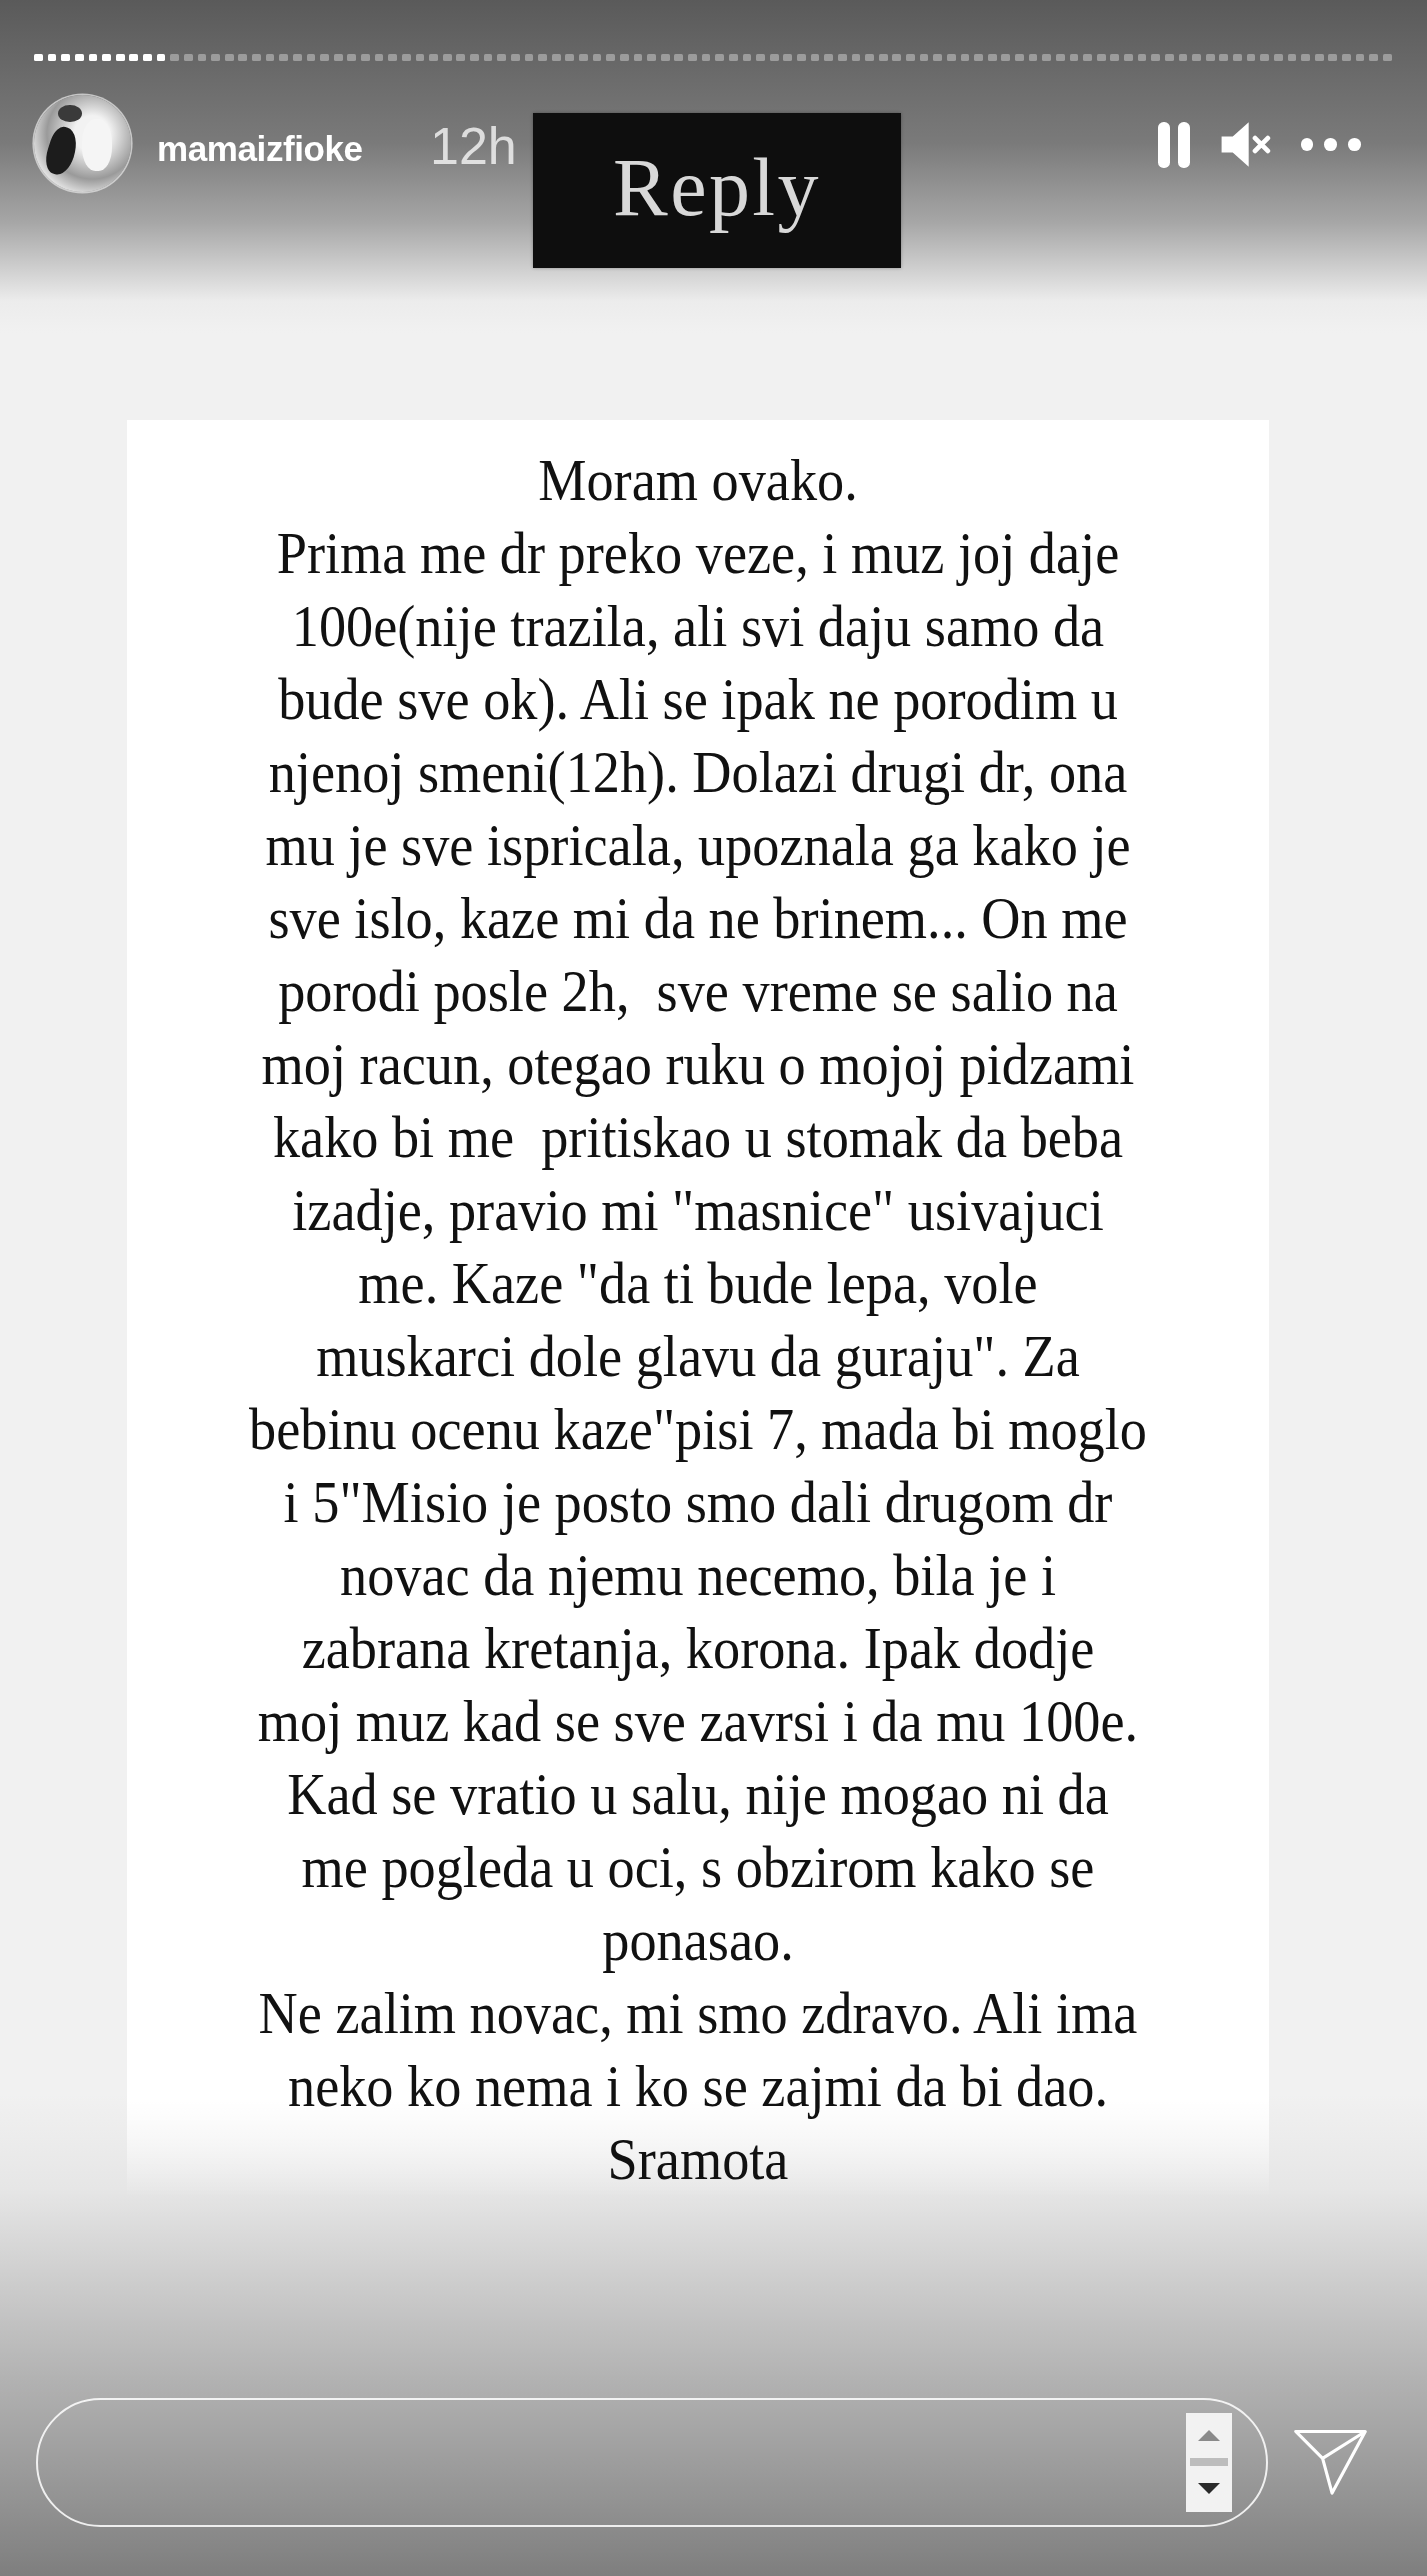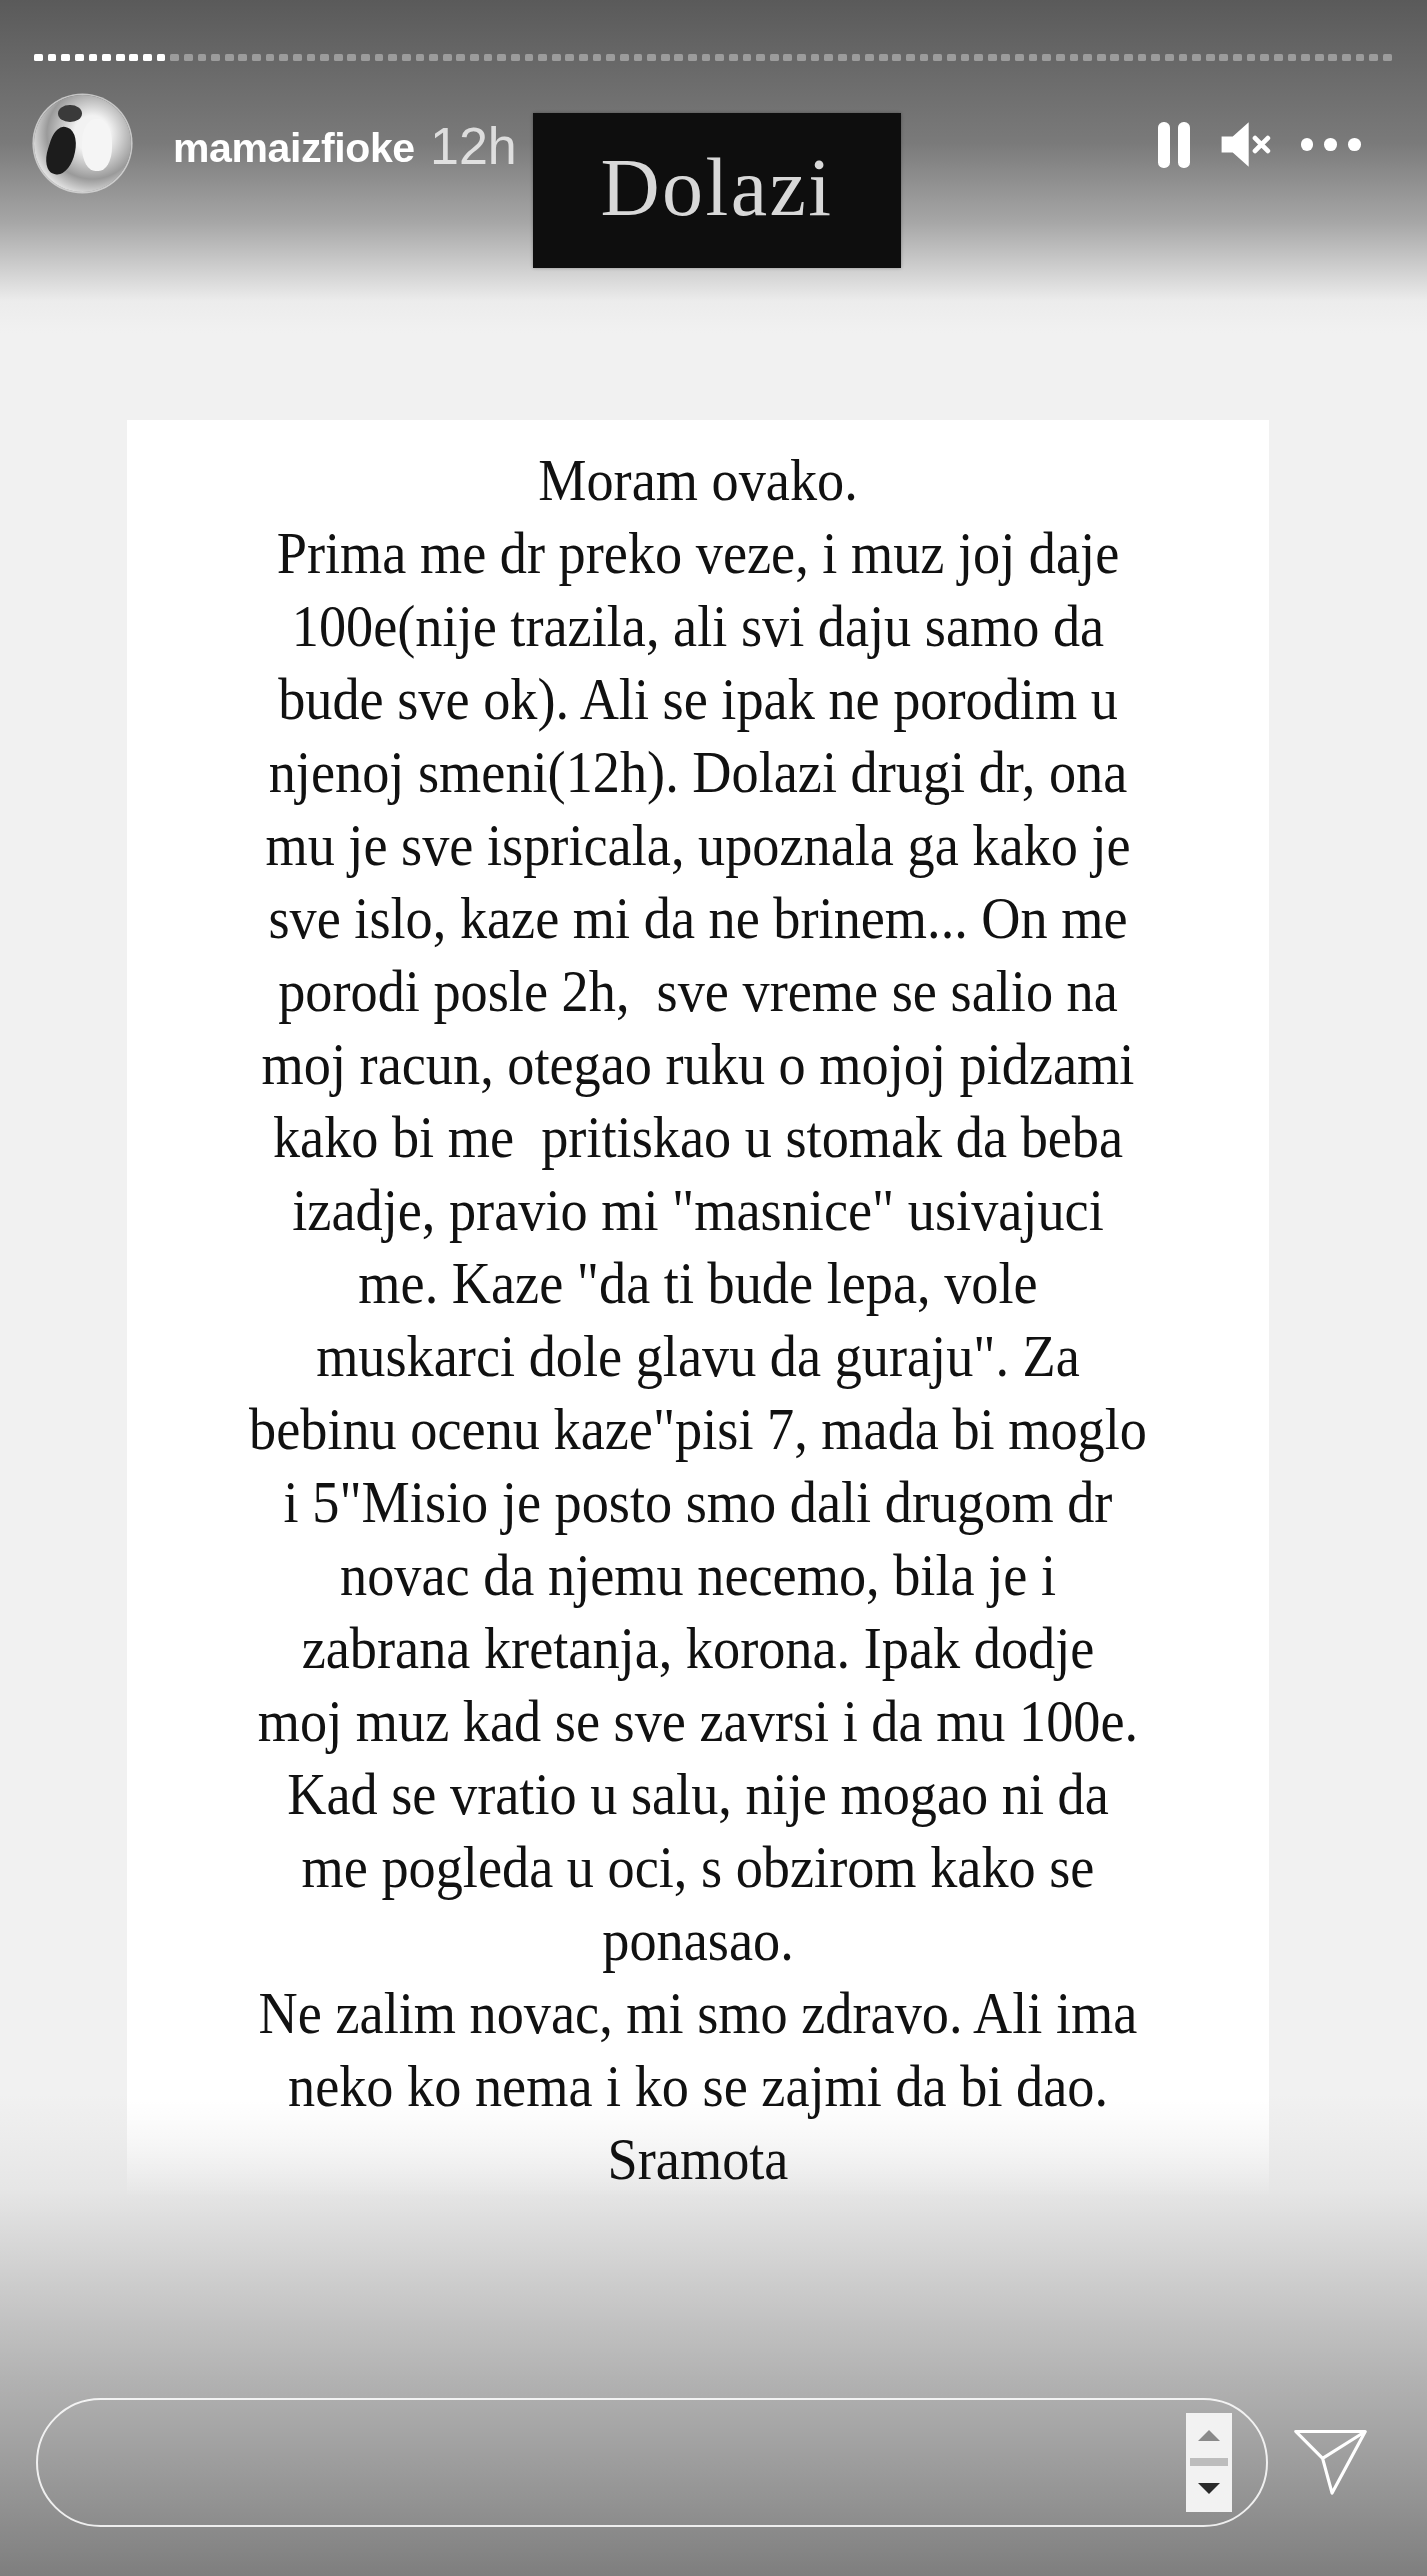--- a/index.html
+++ b/index.html
@@ -20,22 +20,22 @@
   .avatar {
     position: absolute; left: 34px; top: 95px; width: 97px; height: 97px;
     border-radius: 50%; overflow: hidden;
     background: radial-gradient(circle at 60% 40%, #f2f2f2 0 22%, #cfcfcf 35%, #9a9a9a 55%, #e2e2e2 75%);
     box-shadow: 0 0 0 1.6px rgba(220,220,220,0.8);
   }
   .avatar .blob1 { position: absolute; left: 14.3px; top: 32px; width: 27px; height: 48px; background: #1c1c1c; border-radius: 40% 60% 50% 50%; transform: rotate(18deg); }
   .avatar .blob2 { position: absolute; left: 24px; top: 9.5px; width: 24px; height: 17.4px; background: #3a3a3a; border-radius: 50%; }
   .avatar .blob3 { position: absolute; left: 48px; top: 24px; width: 30px; height: 52px; background: #f5f5f5; border-radius: 45%; }
   .username {
-    position: absolute; left: 157px; top: 127px; font-size: 41px; font-weight: bold;
-    color: #ffffff; letter-spacing: -0.4px; line-height: 43px; margin-left: 16px;
+    position: absolute; left: 157px; top: 127px; font-size: 35px; font-weight: bold;
+    color: #ffffff; letter-spacing: -0.4px; line-height: 43px;
   }
   .time {
     position: absolute; left: 430px; top: 125px; font-size: 52px; color: rgba(255,255,255,0.75);
     line-height: 43px;
   }
   .location-sticker {
     position: absolute; left: 533px; top: 113px; width: 368px; height: 155px;
     background: #0e0e0e; display: flex; align-items: center; justify-content: center;
     box-shadow: 0 0 3.2px rgba(0,0,0,0.3);
   }
@@ -190,21 +190,21 @@
 
 <div class="avatar">
   <div class="blob2"></div>
   <div class="blob3"></div>
   <div class="blob1"></div>
 </div>
 <div class="username">mamaizfioke</div>
 <div class="time">12h</div>
 
 <div class="location-sticker">
-  <span>Dolazi</span>
+  <span>Reply</span>
 </div>
 
 <div class="controls">
   <div class="icon-btn pause">
     <i></i>
       <i></i>
   </div>
   <div class="icon-btn mute">
     <svg width="51" height="51" viewBox="0 0 64 64">
       <path d="M2 22 H16 L36 4 V60 L16 42 H2 Z" fill="#ffffff"></path>

